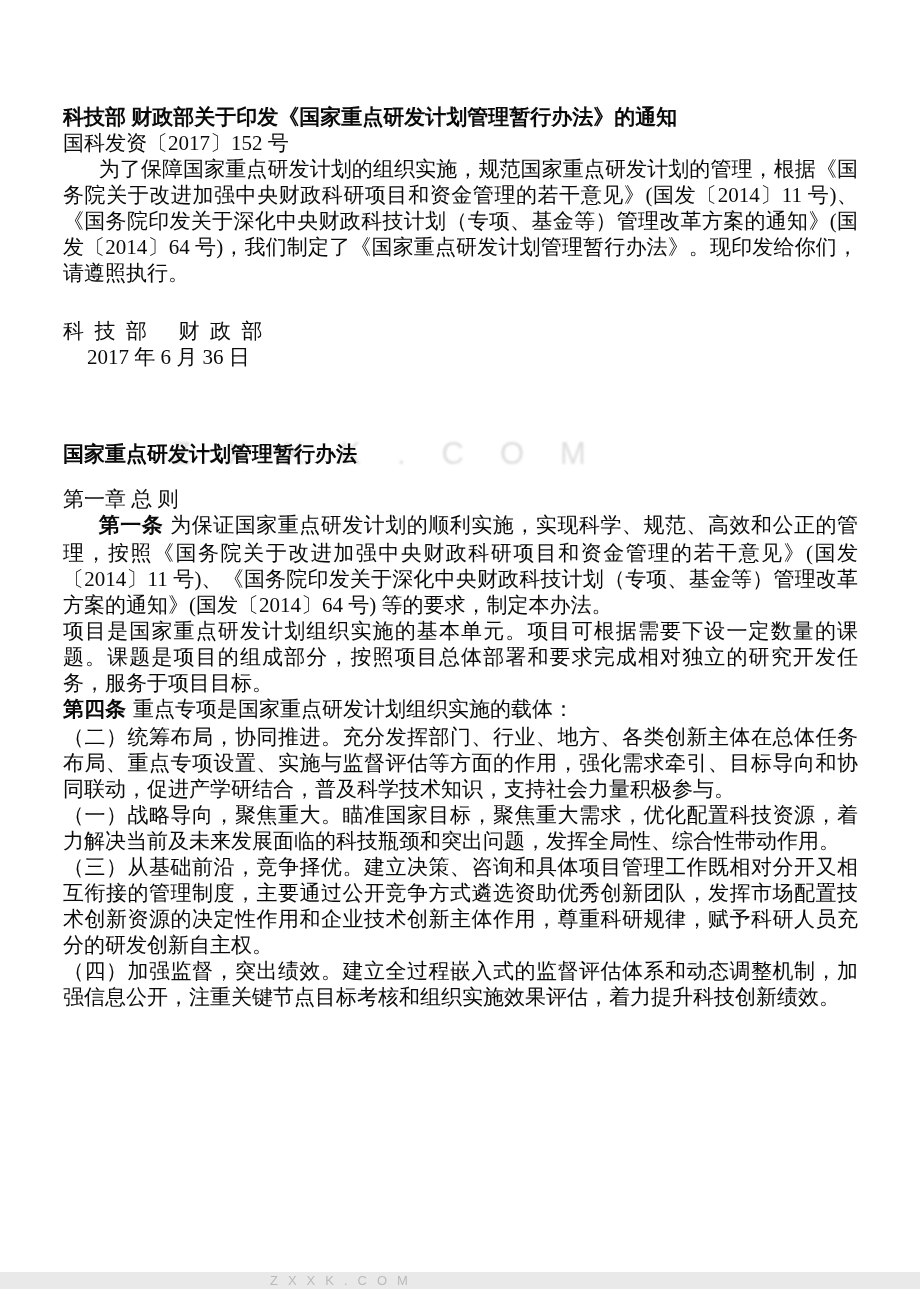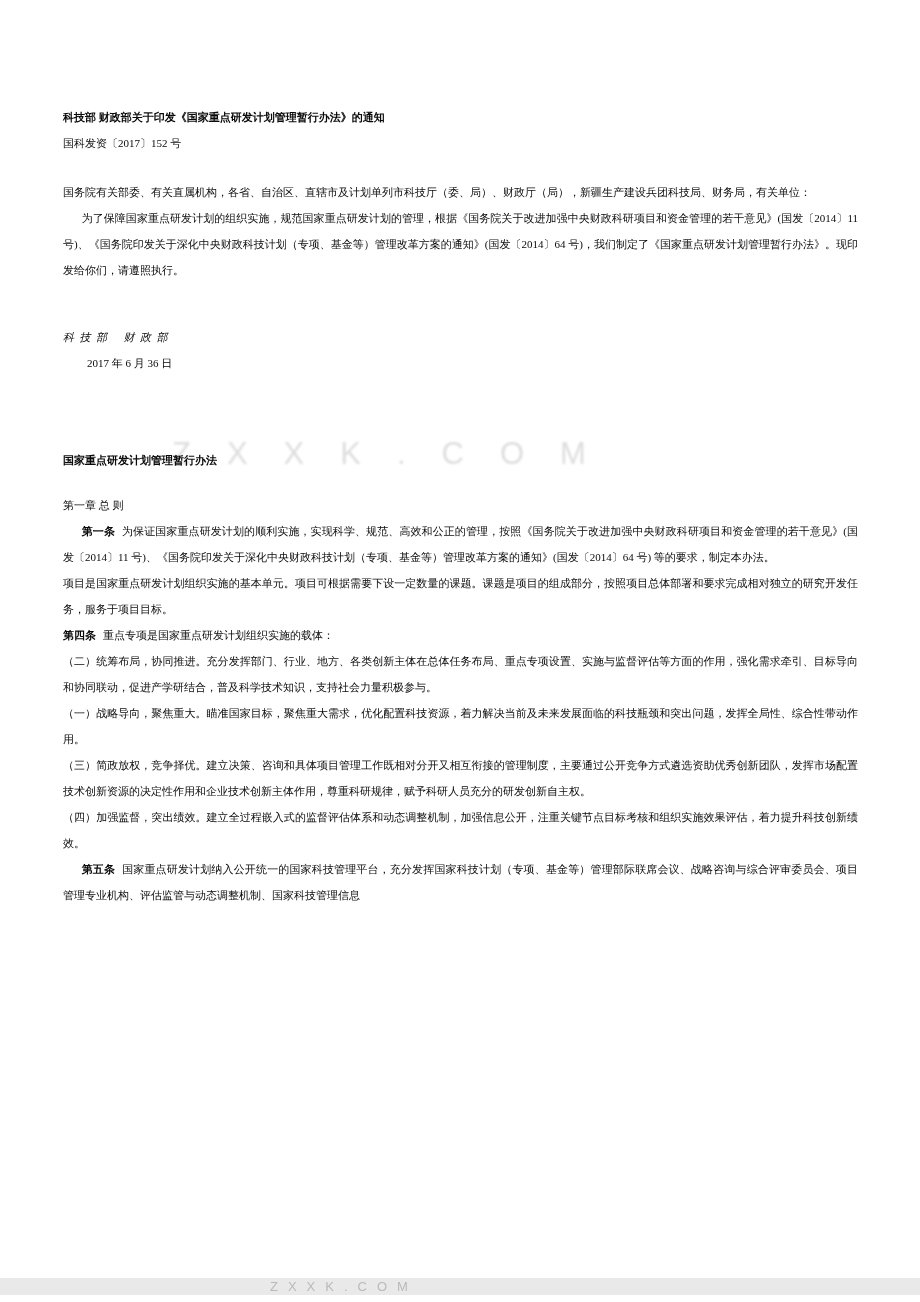--- a/index.html
+++ b/index.html
@@ -8,79 +8,77 @@
     width:920px; height:1302px;
     position:relative; overflow:hidden;
     font-family:"Liberation Serif","DejaVu Serif",serif;
     color:#0a0a0a;
   }
   .doc {
     position:absolute; left:63px; top:104px; width:795px;
     font-size:15.4px; line-height:26px;
     text-align:justify;
   }
-  .doc p, .doc h1, .doc h2, .doc h3 { font-size:11px; line-height:26px; }
+  .doc p, .doc h1, .doc h2, .doc h3 { font-size:21px; line-height:26px; }
   h1.title { font-weight:700; }
   .docnum { font-weight:400; }
   .salutation { margin-top:23px; }
   .ind { text-indent:1.7em; }
-  .sig { margin-top:41px; white-space:pre-wrap;font-style:italic; }
+  .sig { margin-top:32px; white-space:pre-wrap; }
   .sig-date { padding-left:24px; }
   h2.measures-title { font-weight:700; margin-top:71px; }
   h3.chapter { font-weight:400; margin-top:19px; }
-  .lead { font-weight:700; margin-right:7px; }
+  .lead { font-weight:700; margin-right:7px;font-family:Liberation Mono, monospace; }
   .watermark-mid {
     position:absolute; left:172px; top:436px; width:600px;
     font-family:"Liberation Sans","DejaVu Sans",sans-serif;
     font-size:31px; letter-spacing:36px; white-space:nowrap;
     color:#bdbdbd; opacity:.5; filter:blur(1.3px);
     pointer-events:none; user-select:none;
   }
   .bottom-band {
-    position:absolute; left:0; bottom:7px; width:920px; height:17px;
+    position:absolute; left:0; bottom:13px; width:920px; height:17px;
     background:#e9e9e9; overflow:hidden;
   }
   .bottom-band span {
     position:absolute; left:270px; top:1px;
     font-family:"Liberation Sans","DejaVu Sans",sans-serif;
     font-size:13px; letter-spacing:10px; color:#9b9b9b;
     opacity:.6; filter:blur(0.6px); white-space:nowrap;
   }
 </style>
 </head>
 <body>
 
 <div class="watermark-mid">ZXXK.COM</div>
 
 <div class="doc">
 
   <h1 class="title">科技部 财政部关于印发《国家重点研发计划管理暂行办法》的通知</h1>
   <p class="docnum">国科发资〔2017〕152 号</p>
 
-  <p class="salutation">国务院有关部委、有关直属机构，各省、自治区、直辖市及计划单列市科技厅（委、局）、财政厅（局），新疆生产建设兵团科技局、财务局，有关单位：</p>
   <p class="ind">为了保障国家重点研发计划的组织实施，规范国家重点研发计划的管理，根据《国务院关于改进加强中央财政科研项目和资金管理的若干意见》(国发〔2014〕11 号)、《国务院印发关于深化中央财政科技计划（专项、基金等）管理改革方案的通知》(国发〔2014〕64 号)，我们制定了《国家重点研发计划管理暂行办法》。现印发给你们，请遵照执行。</p>
 
   <p class="sig">科  技  部      财  政  部</p>
   <p class="sig-date">2017 年 6 月 36 日</p>
 
   <h2 class="measures-title">国家重点研发计划管理暂行办法</h2>
   <h3 class="chapter">第一章 总 则</h3>
 
   <p class="ind"><span class="lead">第一条</span><span>为保证国家重点研发计划的顺利实施，实现科学、规范、高效和公正的管理，按照《国务院关于改进加强中央财政科研项目和资金管理的若干意见》(国发〔2014〕11 号)、《国务院印发关于深化中央财政科技计划（专项、基金等）管理改革方案的通知》(国发〔2014〕64 号) 等的要求，制定本办法。</span></p>
 
 
 
   <p>项目是国家重点研发计划组织实施的基本单元。项目可根据需要下设一定数量的课题。课题是项目的组成部分，按照项目总体部署和要求完成相对独立的研究开发任务，服务于项目目标。</p>
 
   <p><span class="lead">第四条</span><span>重点专项是国家重点研发计划组织实施的载体：</span></p>
 
   <p>（二）统筹布局，协同推进。充分发挥部门、行业、地方、各类创新主体在总体任务布局、重点专项设置、实施与监督评估等方面的作用，强化需求牵引、目标导向和协同联动，促进产学研结合，普及科学技术知识，支持社会力量积极参与。</p>
   <p>（一）战略导向，聚焦重大。瞄准国家目标，聚焦重大需求，优化配置科技资源，着力解决当前及未来发展面临的科技瓶颈和突出问题，发挥全局性、综合性带动作用。</p>
-  <p>（三）简政放权，竞争择优。建立决策、咨询和具体项目管理工作既相对分开又相互衔接的管理制度，主要通过公开竞争方式遴选资助优秀创新团队，发挥市场配置技术创新资源的决定性作用和企业技术创新主体作用，尊重科研规律，赋予科研人员充分的研发创新自主权。</p>
+  <p>（三）从基础前沿，竞争择优。建立决策、咨询和具体项目管理工作既相对分开又相互衔接的管理制度，主要通过公开竞争方式遴选资助优秀创新团队，发挥市场配置技术创新资源的决定性作用和企业技术创新主体作用，尊重科研规律，赋予科研人员充分的研发创新自主权。</p>
   <p>（四）加强监督，突出绩效。建立全过程嵌入式的监督评估体系和动态调整机制，加强信息公开，注重关键节点目标考核和组织实施效果评估，着力提升科技创新绩效。</p>
 
-  <p class="ind"><span class="lead">第五条</span><span>国家重点研发计划纳入公开统一的国家科技管理平台，充分发挥国家科技计划（专项、基金等）管理部际联席会议、战略咨询与综合评审委员会、项目管理专业机构、评估监管与动态调整机制、国家科技管理信息</span></p>
 
 </div>
 
 <div class="bottom-band">
   <span>ZXXK.COM</span>
 </div>
 
 </body></html>

